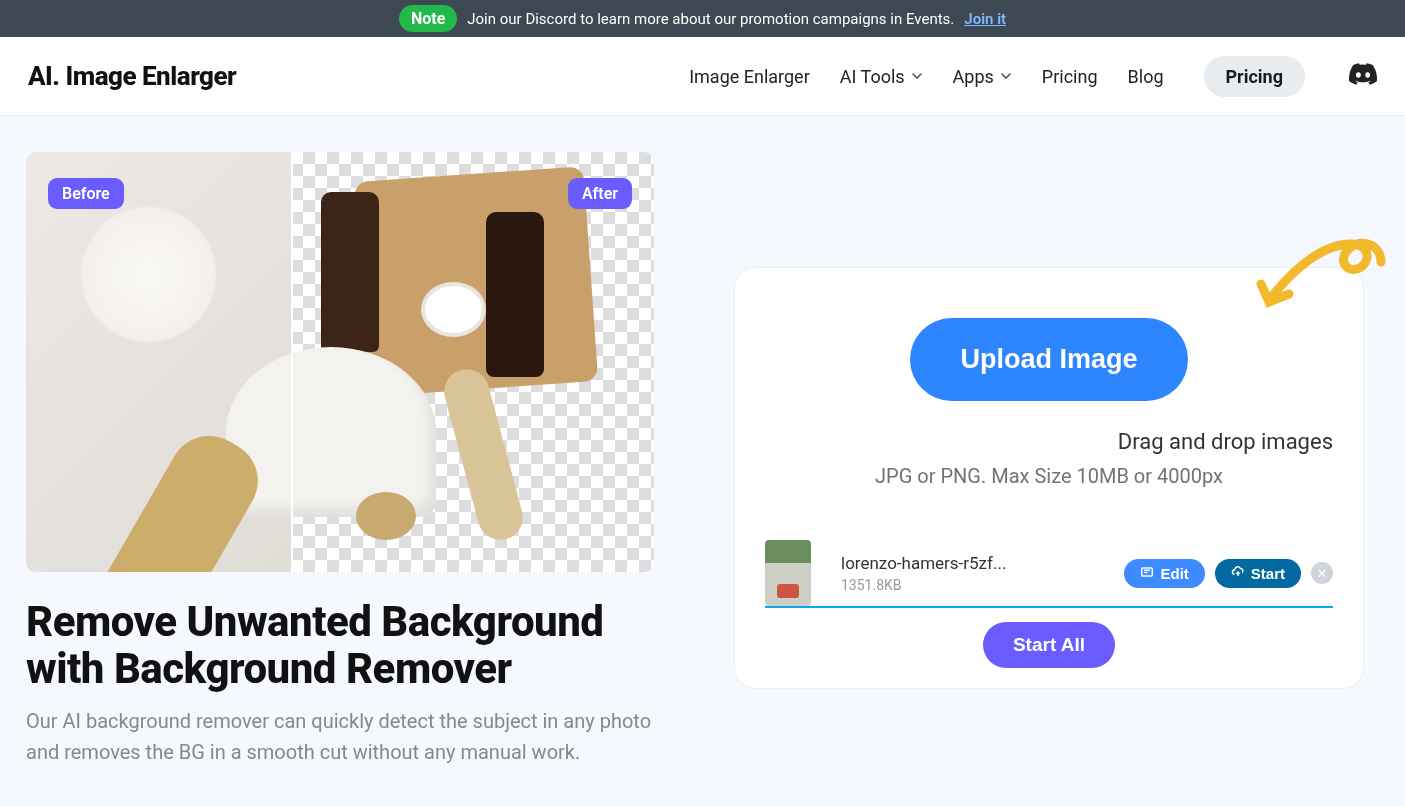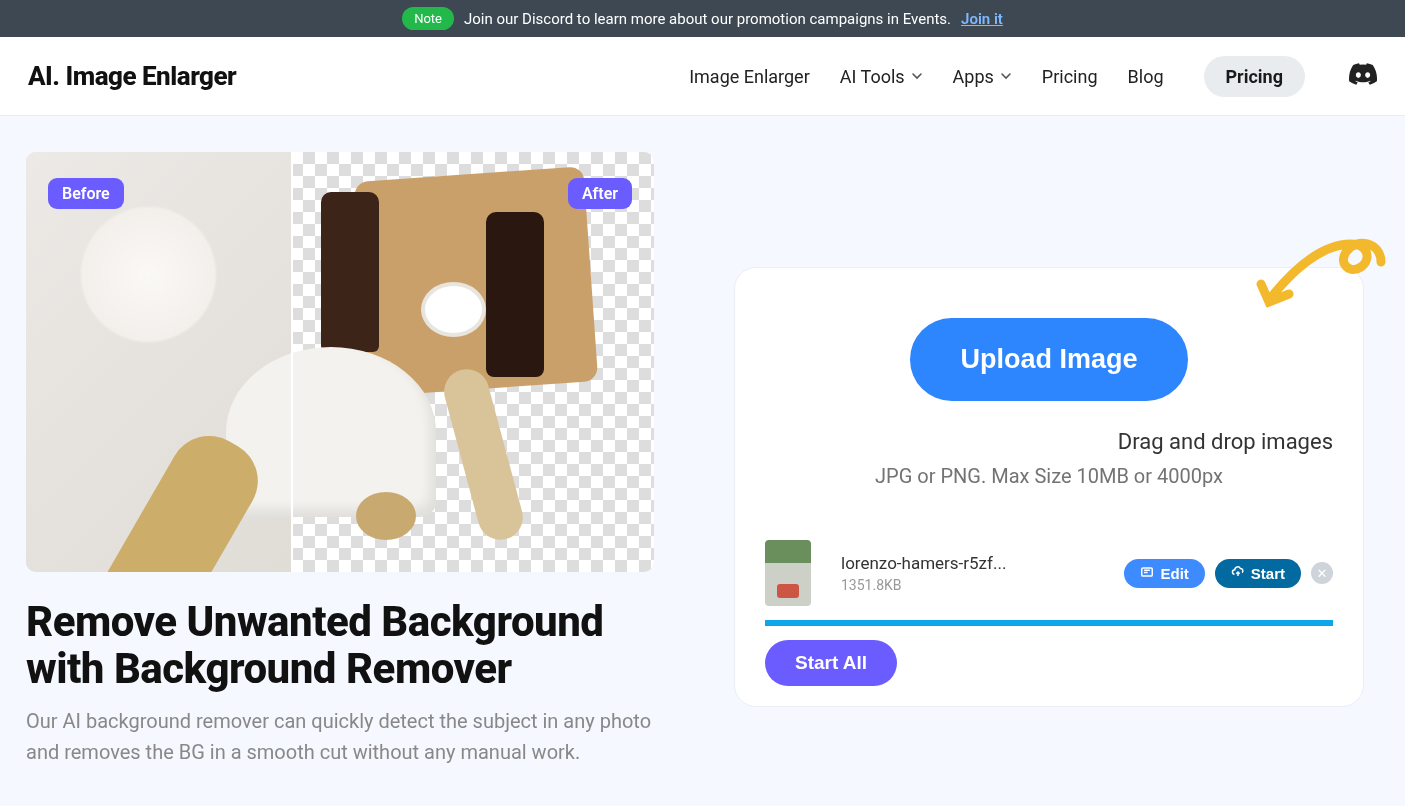--- a/index.html
+++ b/index.html
@@ -1,20 +1,20 @@
 <!DOCTYPE html>
 <html><head>
 <meta charset="utf-8">
 <style>
 * { margin: 0; padding: 0; box-sizing: border-box; }
 body { font-family: -apple-system, BlinkMacSystemFont, "Segoe UI", Roboto, Arial, sans-serif; background: #f5f8ff; color: #1a1a1a; width: 1405px; }
 
 
 .banner { height: 37px; background: #3d4852; display: flex; align-items: center; justify-content: center; gap: 10px; color: #fff; font-size: 15px; }
-.note-badge { background: #23b84a; color: #fff; padding: 4px 12px; border-radius: 14px; font-size: 13px; font-weight: 400; }
+.note-badge { background: #23b84a; color: #fff; padding: 4px 12px; border-radius: 14px; font-size: 16px; font-weight: 700; }
 .banner-link { color: #7eb8ff; text-decoration: underline; font-weight: 600; }
 
 
 .nav { height: 79px; background: #fff; border-bottom: 1px solid #e8ecf4; display: flex; align-items: center; padding: 2px 28px; }
 .logo { font-size: 26px; font-weight: 800; color: #111; letter-spacing: -0.5px; }
 .nav-spacer { flex: 1; }
 .nav-links { display: flex; align-items: center; gap: 30px; }
 .nav-item { font-size: 18px; color: #222; display: flex; align-items: center; gap: 6px; cursor: pointer; }
 .chev svg { display: block; }
 .account-btn { background: #e9ecef; padding: 10px 22px; border-radius: 22px; font-weight: 700; font-size: 18px; margin-left: 10px; cursor: pointer; }
@@ -51,32 +51,32 @@
 .sub { font-size: 20px; color: #888; line-height: 1.55; margin-top: 14px; font-weight: 400; }
 
 
 .right-inner { position: relative; width: 630px; margin-top: 115px; }
 .panel { background: #fff; border: 1px solid #ebeef5; border-radius: 22px; padding: 50px 30px 20px 30px; position: relative; }
 .arrow-decor { position: absolute; right: -28px; top: -36px; color: #f2b92c; pointer-events: none; }
 .upload-btn { display: block; margin: 0 auto; background: #2e86ff; color: #fff; font-size: 27px; font-weight: 700; padding: 26px 50px; border-radius: 44px; border: none; cursor: pointer; }
 .drag-text { text-align: right; font-size: 22px; color: #333; margin-top: 28px; }
 .hint-text { text-align: center; font-size: 20px; color: #737373; margin-top: 10px; }
 
-.file-row { display: flex; align-items: center; margin-top: 52px; padding-bottom: 14px; border-bottom: 6px solid #0ea5e9; }
+.file-row { display: flex; align-items: center; margin-top: 52px; padding-bottom: 0; border-bottom: 2px solid #0ea5e9; }
 .thumb { width: 46px; height: 66px; border-radius: 4px; background: linear-gradient(to bottom,#6a8f5d 35%,#cdd0c7 35%,#cdd0c7 100%); position: relative; flex-shrink: 0; }
 .thumb::after { content:""; position:absolute; bottom:8px; left:12px; width:22px; height:14px; background:#c54; border-radius:3px; }
 .file-info { margin-left: 30px; flex: 1; }
 .file-name { font-size: 17px; color: #333; }
 .file-size { font-size: 14px; color: #999; margin-top: 4px; }
 .pill { display: inline-flex; align-items: center; gap: 6px; color: #fff; padding: 6px 16px; border-radius: 18px; font-size: 15px; font-weight: 600; cursor: pointer; border: none; }
 .pill.edit { background: #3d8bff; }
 .pill.start { background: #0369a1; margin-left: 10px; }
 .close-btn { width: 22px; height: 22px; border-radius: 50%; background: #cfd3da; color: #fff; display: inline-flex; align-items: center; justify-content: center; margin-left: 10px; font-size: 13px; cursor: pointer; }
 
-.bottom-btns { display: flex; gap: 14px; margin-top: 14px; }
+.bottom-btns { display: flex; justify-content: center; gap: 14px; margin-top: 14px; }
 .big-pill { padding: 12px 30px; border-radius: 24px; font-size: 19px; font-weight: 700; color: #fff; border: none; cursor: pointer; }
 .big-pill.startall { background: #6a5cff; }
 .big-pill.removeall { background: #ff3b6a; }
 </style>
 </head>
 <body>
 
 <div class="banner">
   <span class="note-badge">Note</span>
   <span>Join our Discord to learn more about our promotion campaigns in Events.</span>

